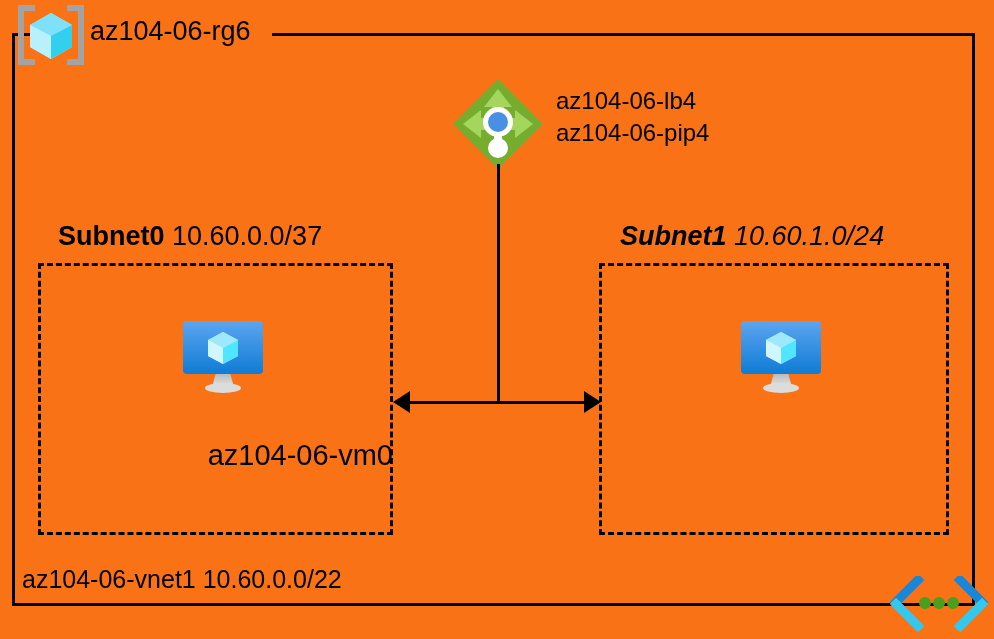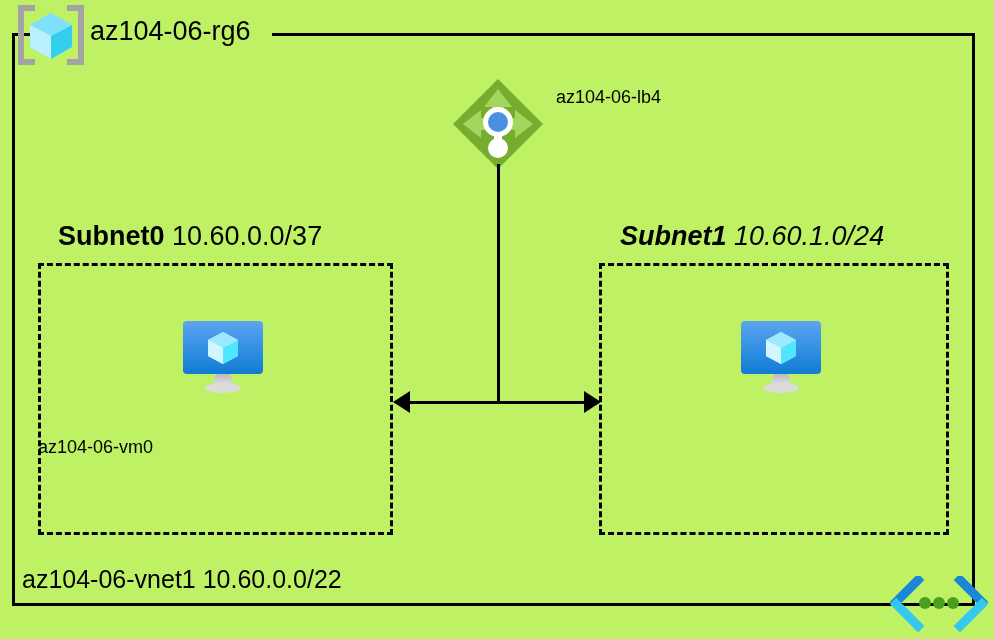--- a/index.html
+++ b/index.html
@@ -7,21 +7,21 @@
     padding: 0;
     background: #ffffff;
   }
   body {
     font-family: "Liberation Sans", sans-serif;
   }
   #canvas {
     position: relative;
     width: 994px;
     height: 639px;
-    background: #bef264;
+    background: #f97316;
     overflow: hidden;
   }
 
   
   .rg-border-top-right {
     position: absolute;
     left: 272px;
     top: 33px;
     width: 703px;
     height: 0;
@@ -82,21 +82,21 @@
     position: absolute;
     left: 450px;
     top: 76px;
     width: 96px;
     height: 94px;
   }
   .lb-labels {
     position: absolute;
     left: 556px;
     top: 85px;
-    font-size: 18px;
+    font-size: 24px;
     color: #000000;
     line-height: 1.35;
     white-space: nowrap;
   }
 
   
   .lb-stem {
     position: absolute;
     left: 497px;
     top: 164px;
@@ -157,23 +157,23 @@
     top: 315px;
     width: 86px;
     height: 82px;
   }
   .vm-icon-left  { left: 180px; }
   .vm-icon-right { left: 738px; }
 
   .vm-label {
     position: absolute;
     top: 435px;
-    font-size: 18px;
-    color: #000000;
-    text-align: left;
+    font-size: 29px;
+    color: #000000;
+    text-align: right;
     line-height: 1.38;
     white-space: nowrap;
   }
   .vm-label-left  { left: 38px;  width: 355px; }
   .vm-label-right { left: 599px; width: 350px; }
 
   
   .vnet-label {
     position: absolute;
     left: 22px;
@@ -227,20 +227,21 @@
 
       <circle cx="48" cy="46" r="15" fill="#ffffff"></circle>
       <rect x="44" y="52" width="8" height="18" fill="#ffffff"></rect>
       <circle cx="48" cy="72" r="10" fill="#ffffff"></circle>
 
       <circle cx="48" cy="46" r="10" fill="#4a90e2"></circle>
     </svg>
   </div>
   <div class="lb-labels">
     <div>az104-06-lb4</div>
+    <div>az104-06-pip4</div>
   </div>
 
   <div class="lb-stem"></div>
   <div class="arrow-line"></div>
   <div class="arrow-head left"></div>
   <div class="arrow-head right"></div>
 
   <div class="subnet-title subnet-title-left">
     <span class="name">Subnet0 </span>
     <span class="cidr">10.60.0.0/37</span>

